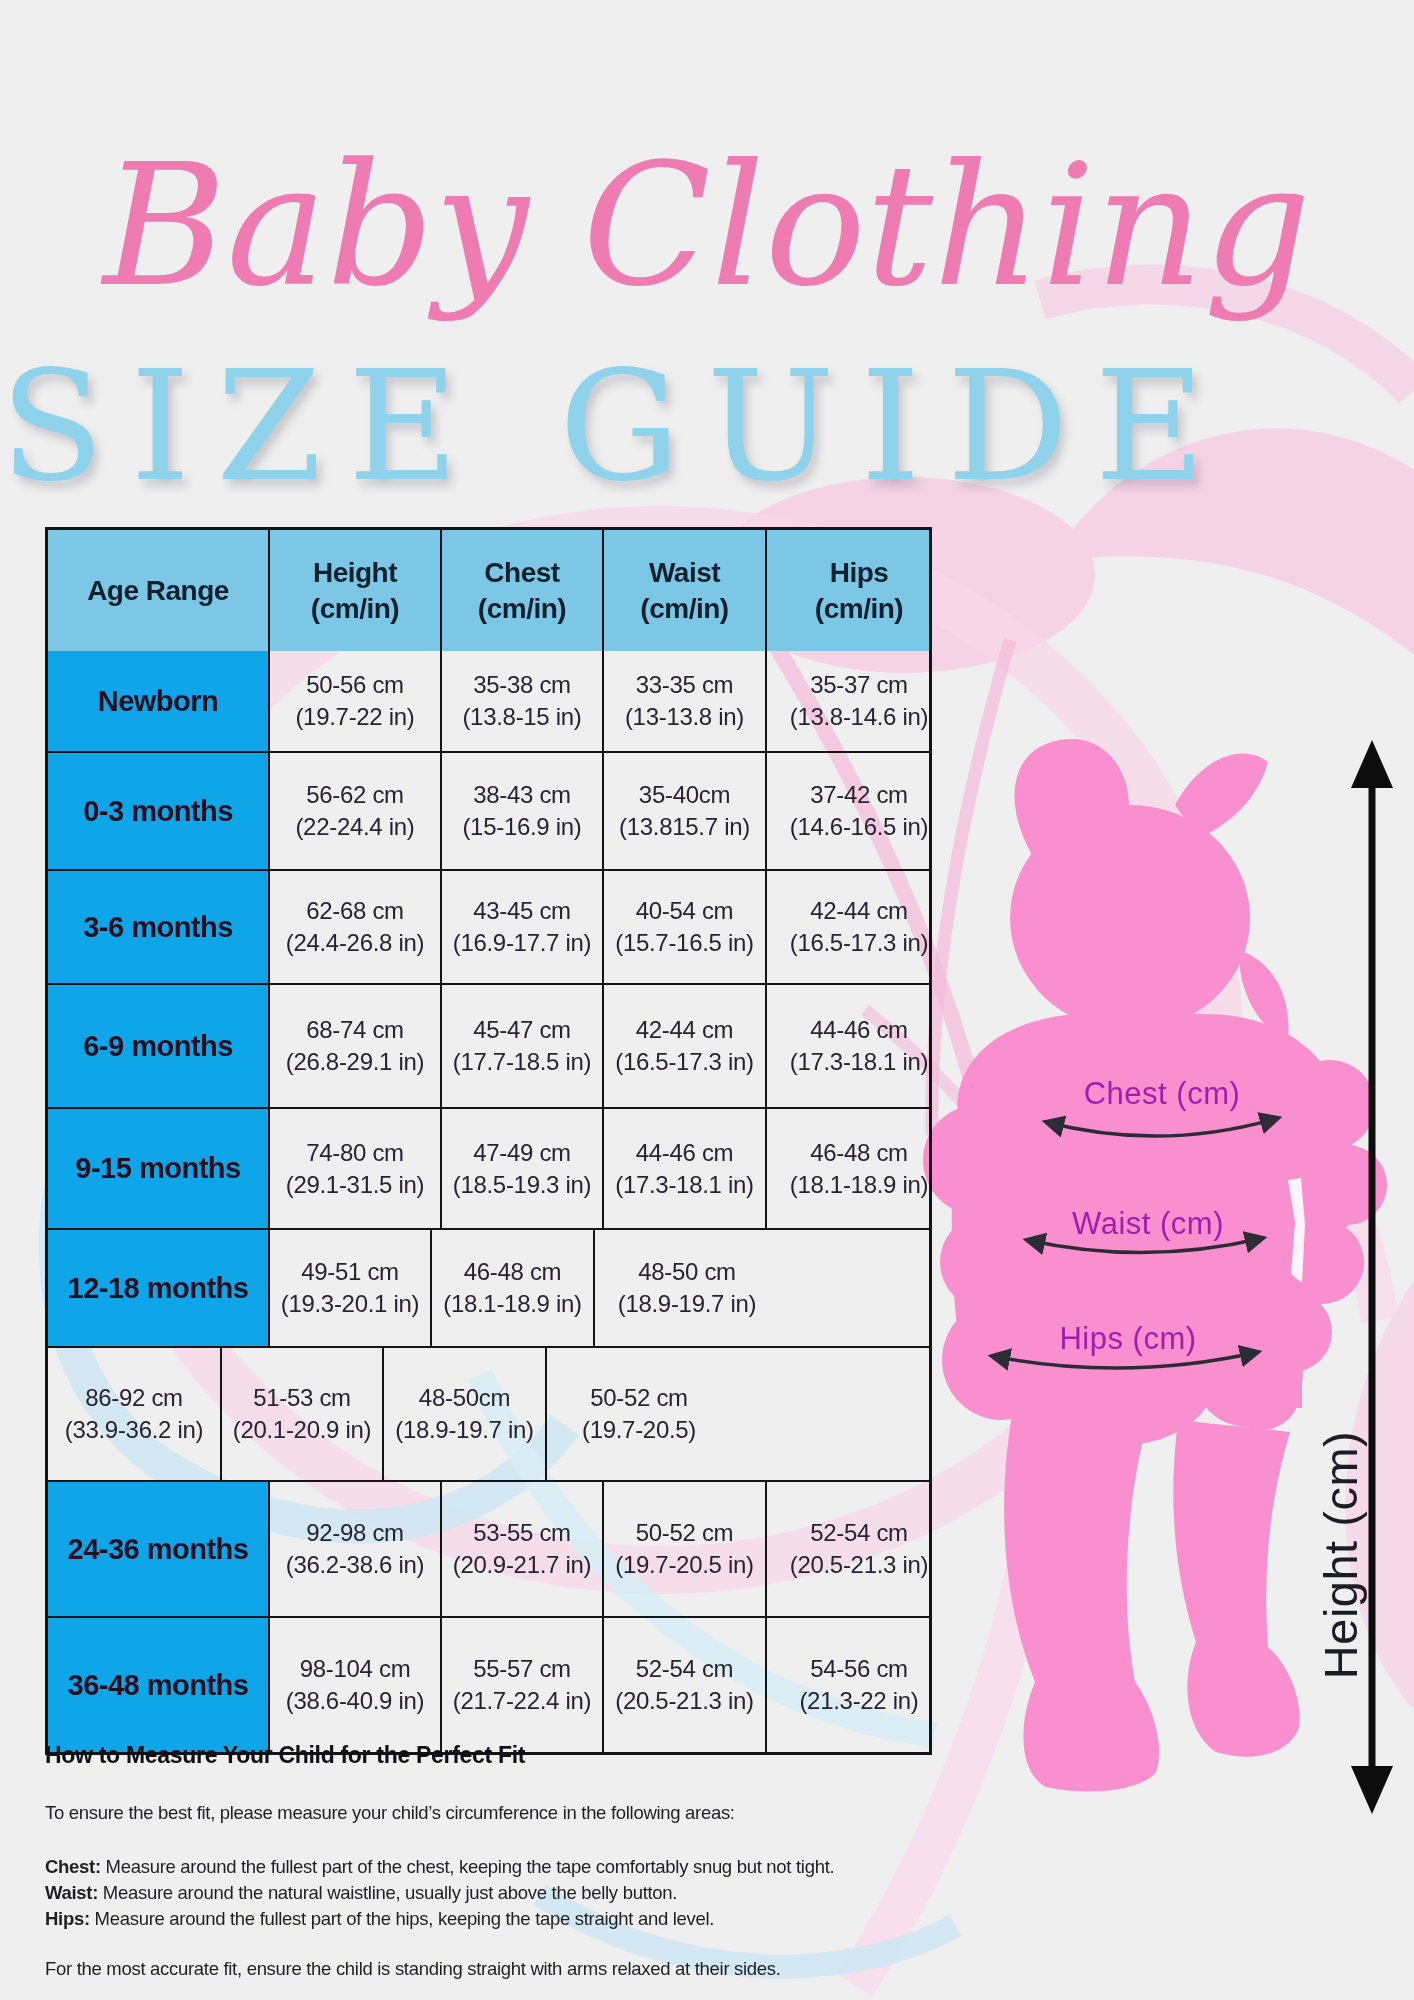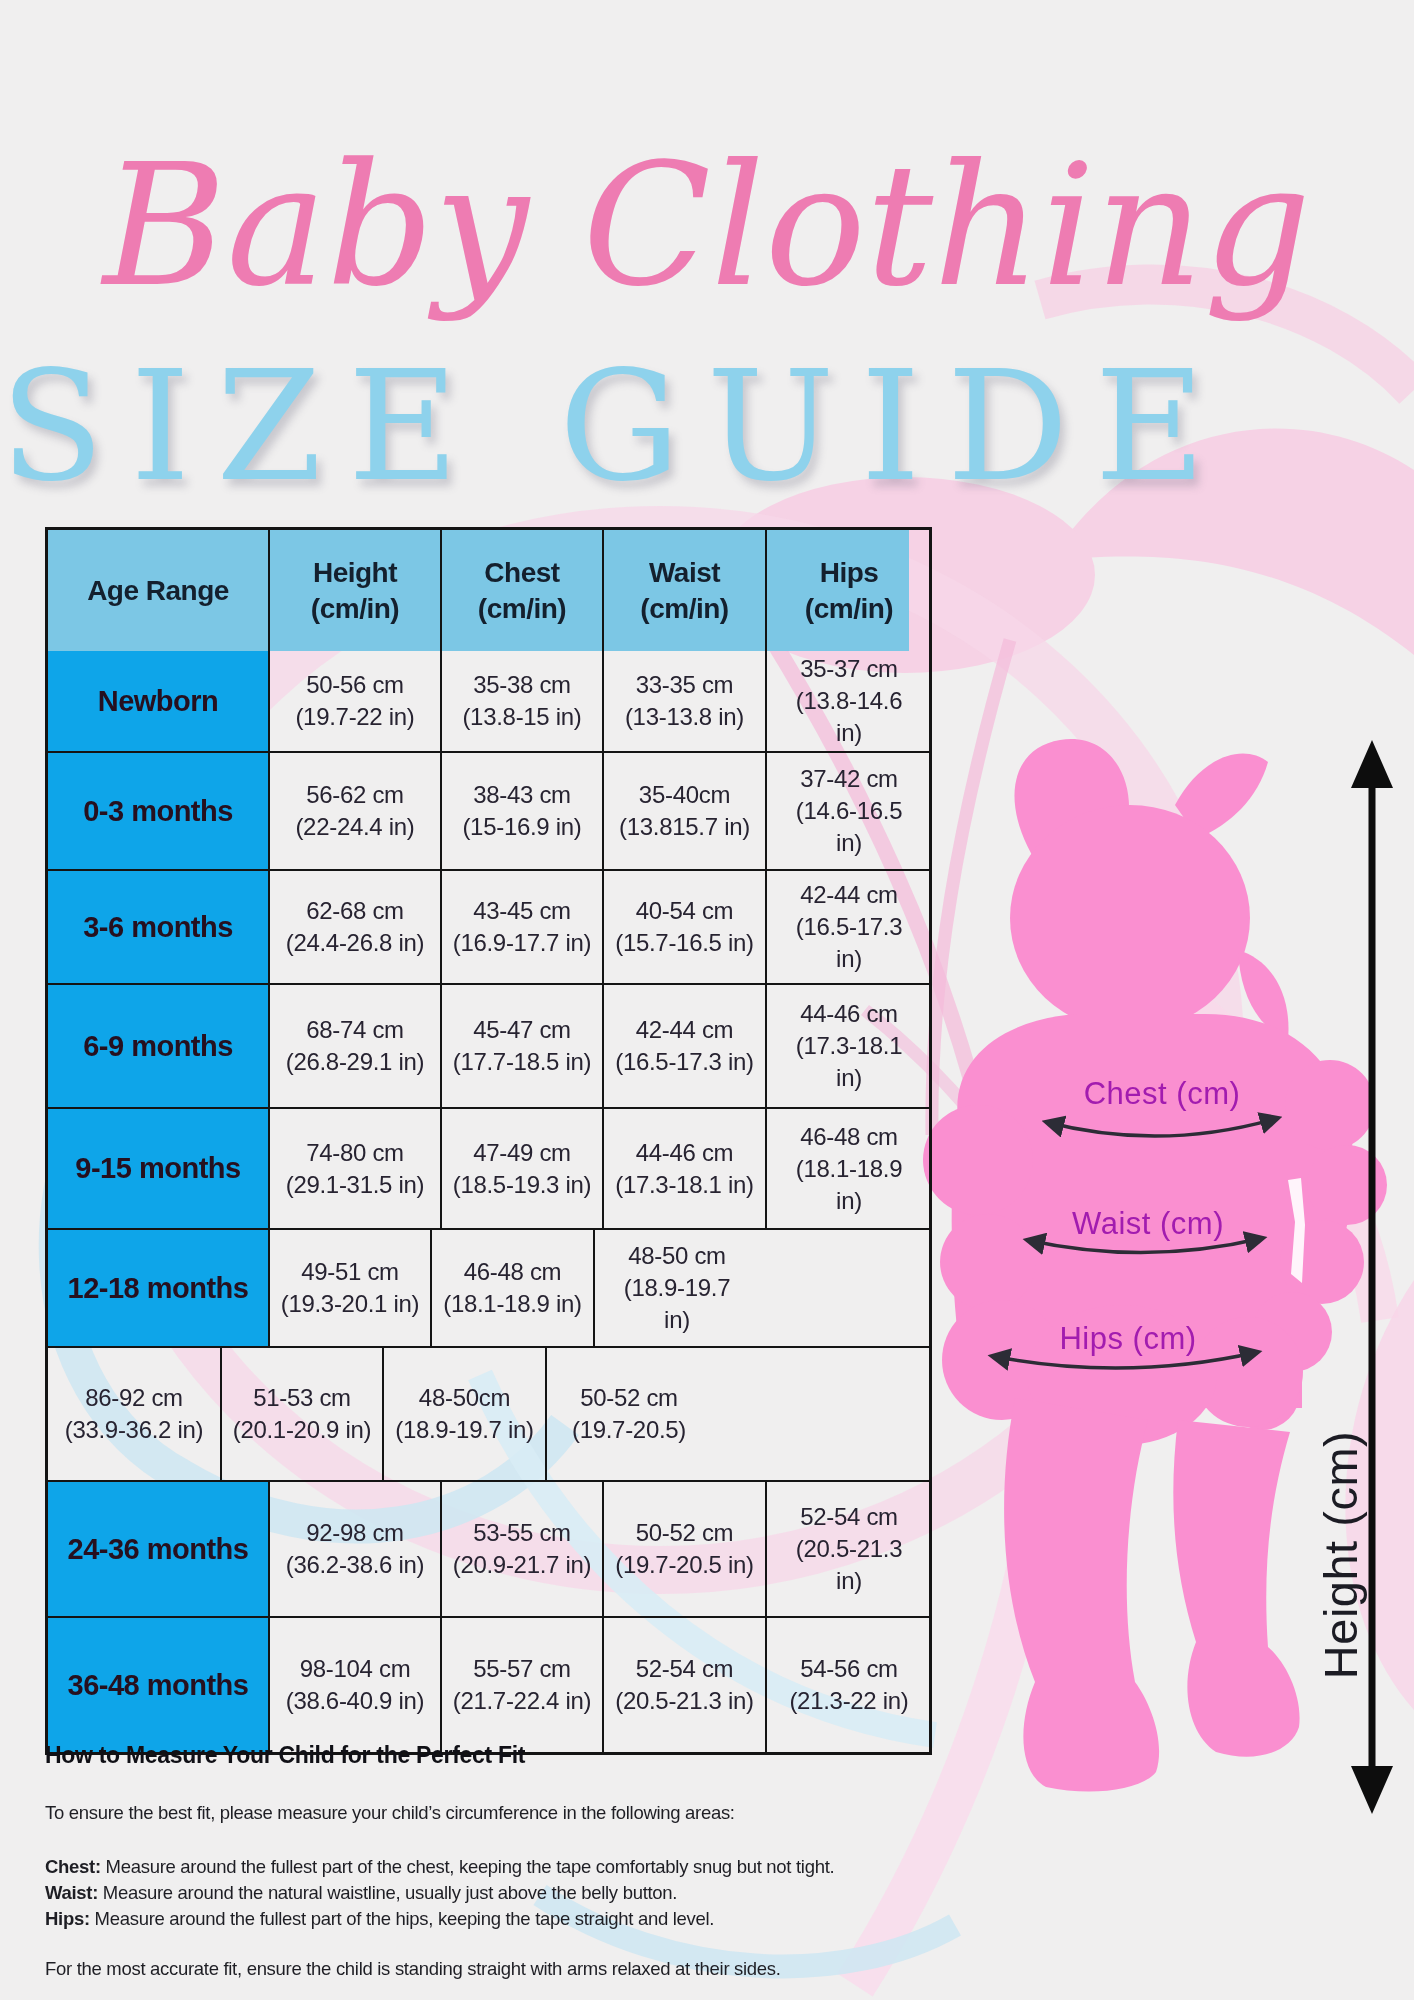--- a/index.html
+++ b/index.html
@@ -40,21 +40,21 @@
   .cell{
     box-sizing:border-box;
     display:flex;flex-direction:column;justify-content:center;align-items:center;
     text-align:center;
   }
   .cell + .cell{border-left:2.5px solid #141414;}
   .c0{width:220px;}
   .c1{width:172px;}
   .c2{width:162px;}
   .c3{width:163px;}
-  .c4{width:144px;padding-left:22px;}
+  .c4{width:164px;padding-left:22px;}
   .thead .cell{
     background:#7cc7e5;height:121px;
     font-weight:bold;font-size:28px;line-height:36px;
     letter-spacing:-0.5px;white-space:pre-line;color:#14202e;
   }
   .age{
     background:#0ea5e9;font-weight:bold;font-size:29px;
     letter-spacing:-0.5px;color:#26101f;
   }
   .meas{font-size:24px;line-height:32px;color:#272331;letter-spacing:-0.3px;}

